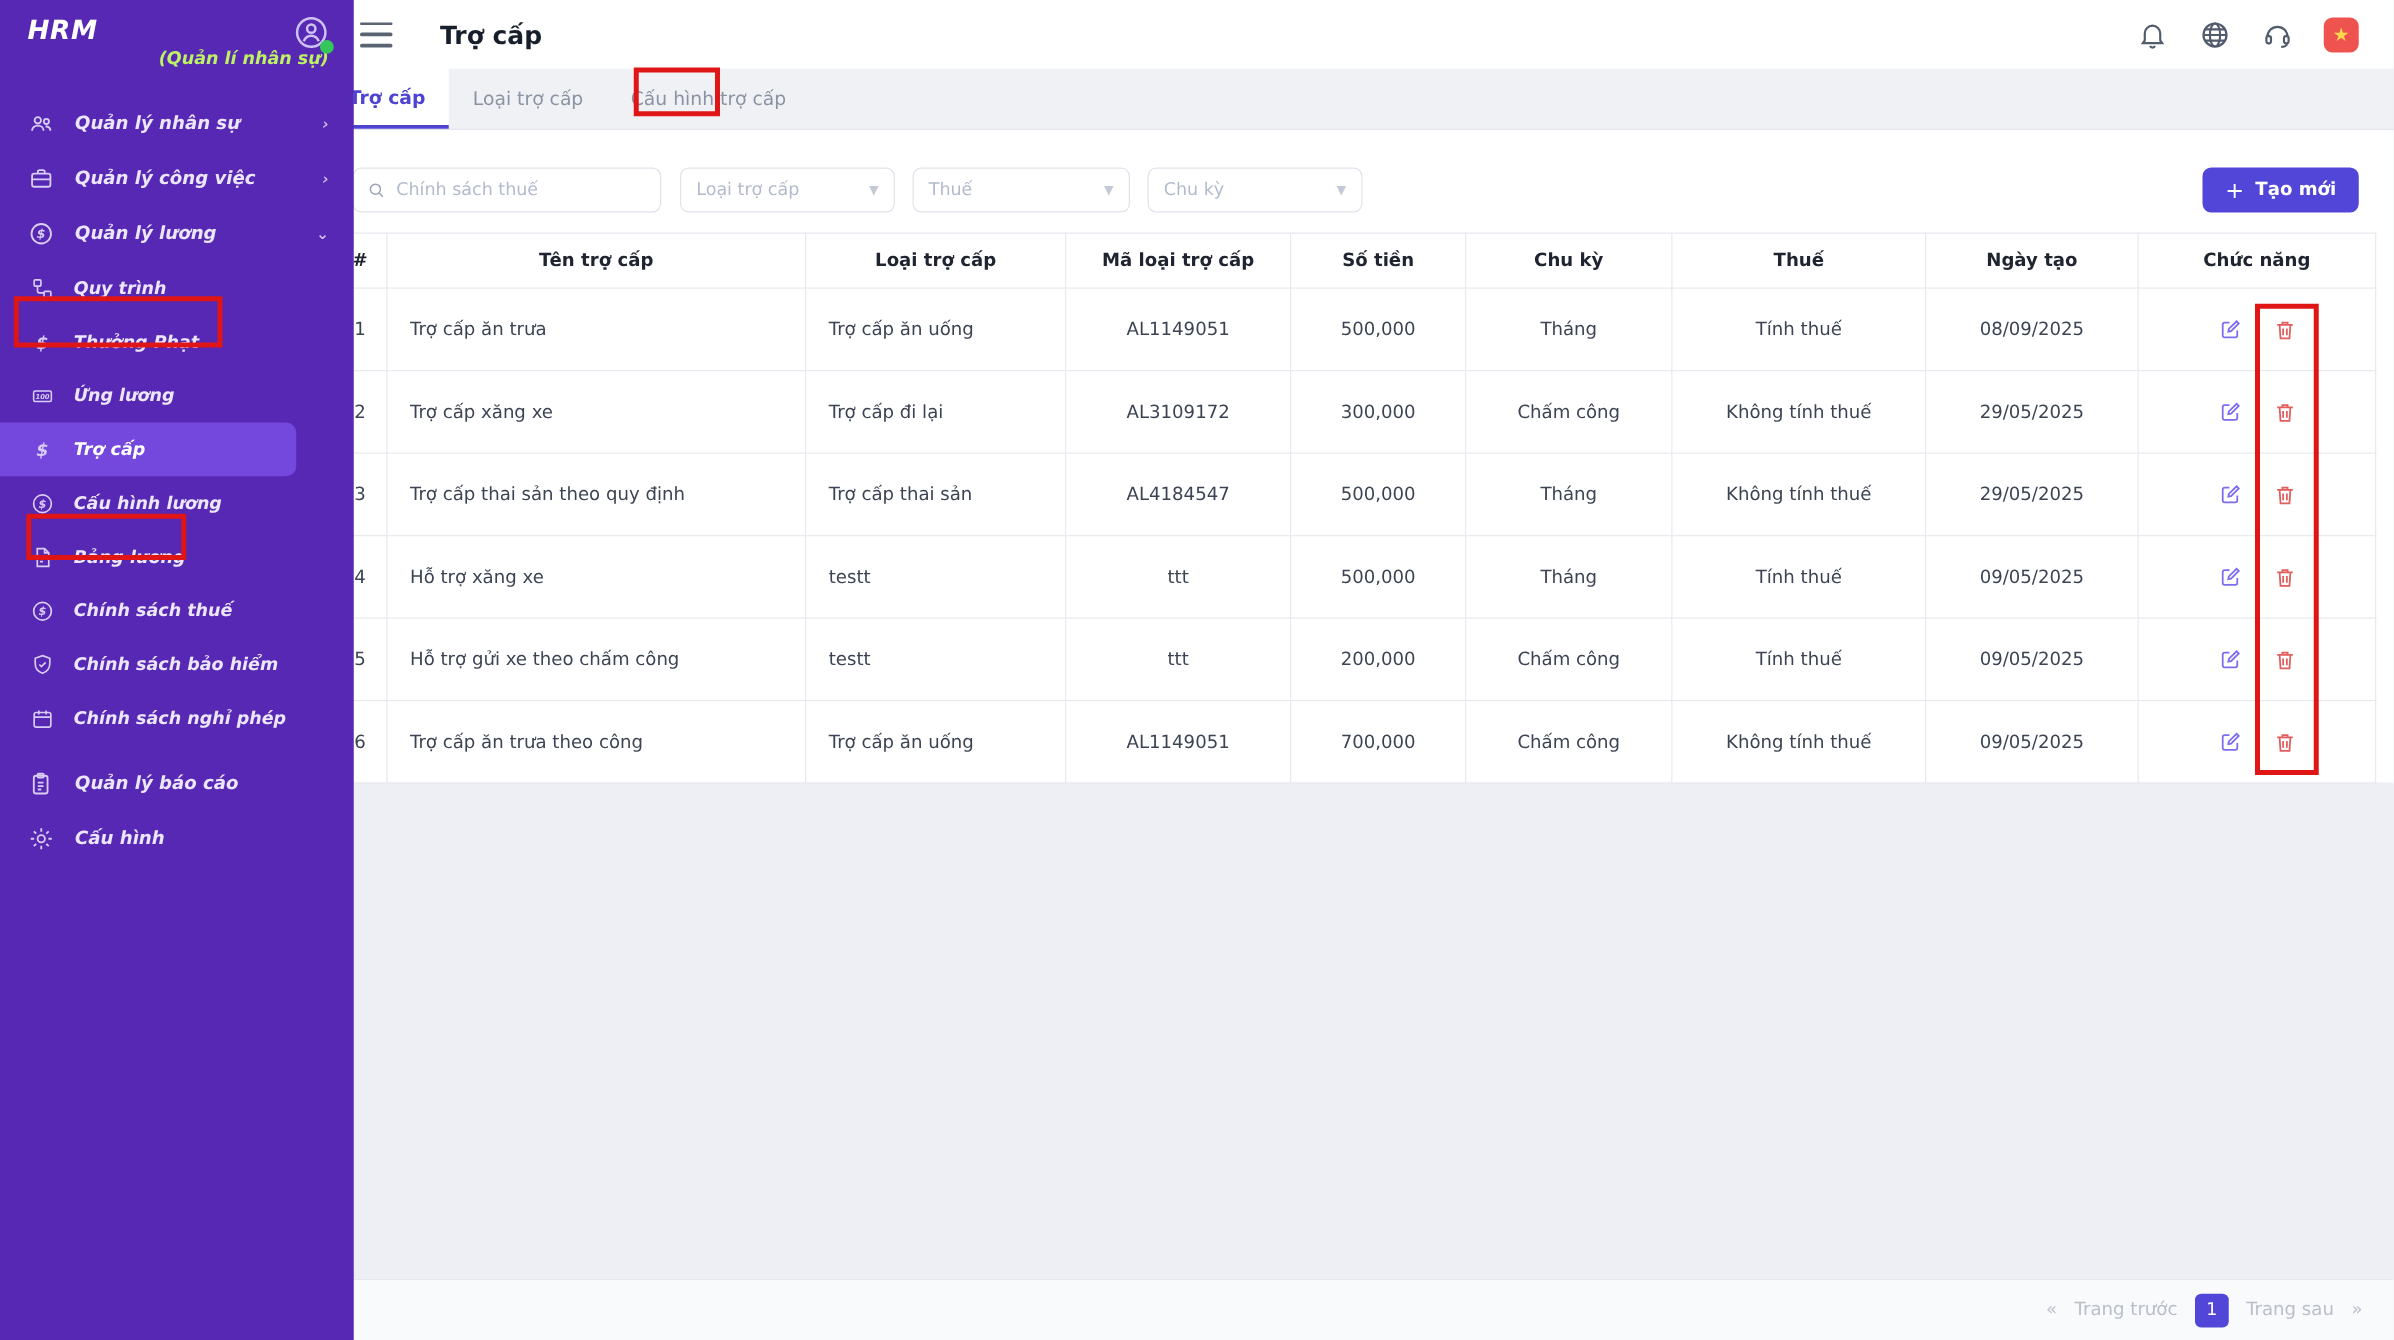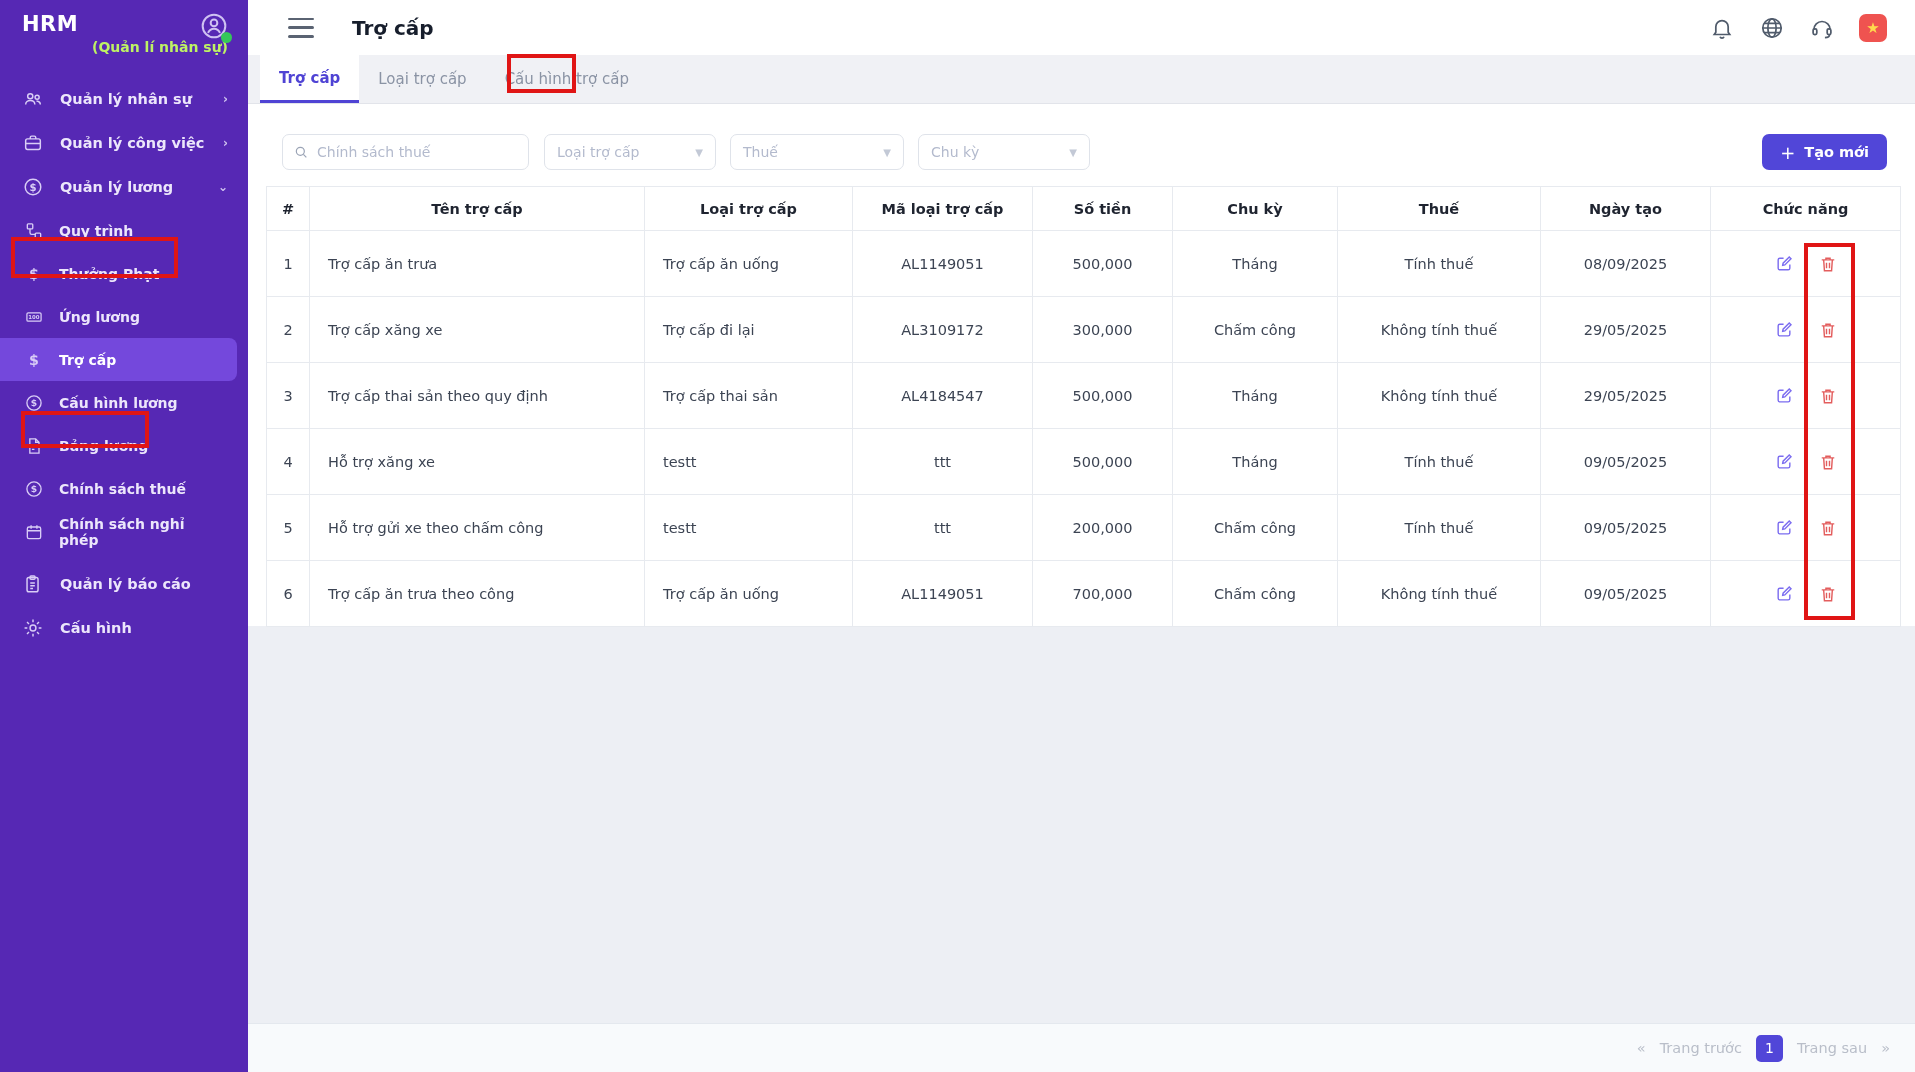--- a/index.html
+++ b/index.html
@@ -1,22 +1,22 @@
 <!DOCTYPE html>
 <html><head>
 <meta charset="utf-8">
 <style>
   * { margin:0; padding:0; box-sizing:border-box; }
   html,body { width:1915px; height:1072px; overflow:hidden;
     font-family:"DejaVu Sans","Liberation Sans",sans-serif; }
   body { background:#edeff4; position:relative; }
 
   
-  .sidebar { position:absolute; left:0; top:0; width:248px; height:1072px;
-    background:#5628b4; color:#ece6fb; z-index:5; }
+  .sidebar { position:absolute; left:0; top:0; width:283px; height:1072px;
+    background:#5628b4; color:#ece6fb; z-index:5;font-style:italic; }
   .brand { position:relative; padding:12px 20px 0 22px; }
   .brand-title { font-size:21px; font-weight:bold; color:#ffffff; letter-spacing:.5px; }
   .brand-sub { font-size:14px; font-weight:bold; color:#bef264; margin-top:3px;text-align:right; }
   .brand-avatar { position:absolute; right:18px; top:10px; width:32px; height:32px; color:#cfc2f2; }
   .brand-avatar svg { width:32px; height:32px; }
   .status-dot { position:absolute; right:-2px; bottom:-1px; width:11px; height:11px;
     border-radius:50%; background:#35c75a; }
   .menu { margin-top:22px; }
   .mi { display:flex; align-items:center; height:44px; padding:0 20px 0 22px;
     font-size:14.5px; font-weight:bold; color:#ece6fb; cursor:pointer; position:relative; }
@@ -182,20 +182,27 @@
             <path d="M14 3.5v4h4M9.5 13h5M9.5 16h3"></path>
           </svg></span>
       <span>Bảng lương</span>
     </div>
     <div class="mi sub">
       <span class="ic"><svg viewBox="0 0 24 24" fill="none" stroke="currentColor" stroke-width="1.6">
             <circle cx="12" cy="12" r="8.5"></circle>
             <text x="12" y="16" text-anchor="middle" font-size="11" fill="currentColor" stroke="none" font-weight="bold">$</text>
           </svg></span>
       <span>Chính sách thuế</span>
+    </div>
+    <div class="mi sub">
+      <span class="ic"><svg viewBox="0 0 24 24" fill="none" stroke="currentColor" stroke-width="1.6">
+            <path d="M12 3l7 2.5v5c0 4.5-3 8-7 9.5-4-1.5-7-5-7-9.5v-5z"></path>
+            <path d="M9 11.5l2 2 4-4"></path>
+          </svg></span>
+      <span>Chính sách bảo hiểm</span>
     </div>
     <div class="mi sub">
       <span class="ic"><svg viewBox="0 0 24 24" fill="none" stroke="currentColor" stroke-width="1.6">
             <rect x="4" y="6" width="16" height="14" rx="2"></rect>
             <path d="M4 10.5h16M8.5 4v4M15.5 4v4"></path>
           </svg></span>
       <span>Chính sách nghỉ phép</span>
     </div>
 
     <div class="mi gap-top">

